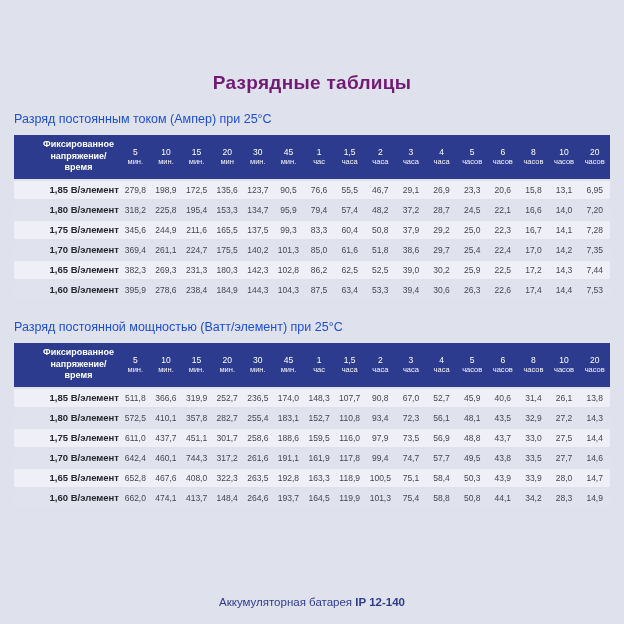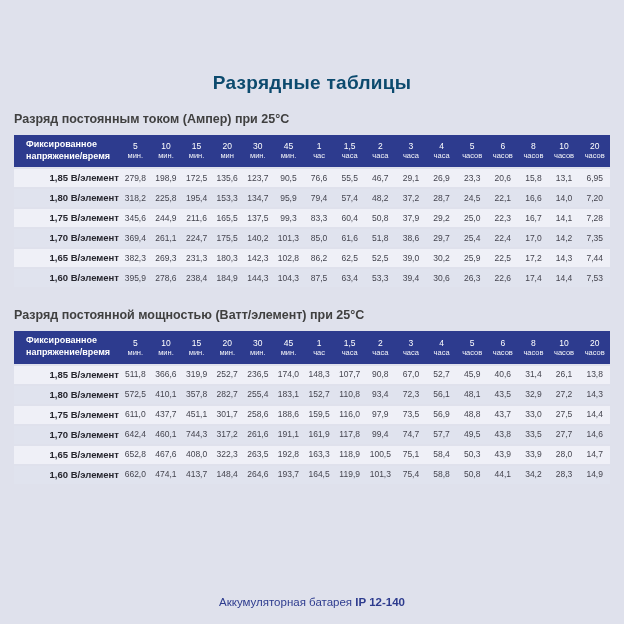--- a/index.html
+++ b/index.html
@@ -7,51 +7,51 @@
     width:624px; height:624px;
     background:#dfe1ec;
     position:relative;
     overflow:hidden;
     font-family:"Liberation Sans", sans-serif;
   }
   .title {
     margin:0;
     padding-top:70px;
     text-align:center;
-    color:#0c4a6e;
+    color:#701a75;
     font-size:19px;
     font-weight:600;
     letter-spacing:.3px;
     line-height:26px;
   }
   .section-heading {
     margin:16px 14px 7px;
     font-size:12.5px;
-    font-weight:bold;
-    color:#404040;
+    font-weight:normal;
+    color:#1d4ed8;
   }
   .section-heading.second { margin-top:19px; }
   table.dis-table {
     width:596px;
     margin:0 14px;
     border-collapse:separate;
     border-spacing:0 2px;
     table-layout:fixed;
   }
   col.first-col { width:106px; }
   thead th {
     background:#2d3b8e;
     color:#ffffff;
     font-weight:normal;
     vertical-align:middle;
     padding:4px 1px 5px;
   }
   th.corner {
-    text-align:left;
-    padding-left:12px;
+    text-align:center;
+    padding-left:24px;
     font-size:9px;
     font-weight:bold;
     line-height:1.3;
   }
   th .h-num { font-size:8.5px; line-height:10px; text-align:center; }
   th .h-unit { font-size:7.5px; line-height:9px; text-align:center; opacity:.95; }
   tbody td {
     text-align:center;
     font-size:8.5px;
     color:#45454f;

